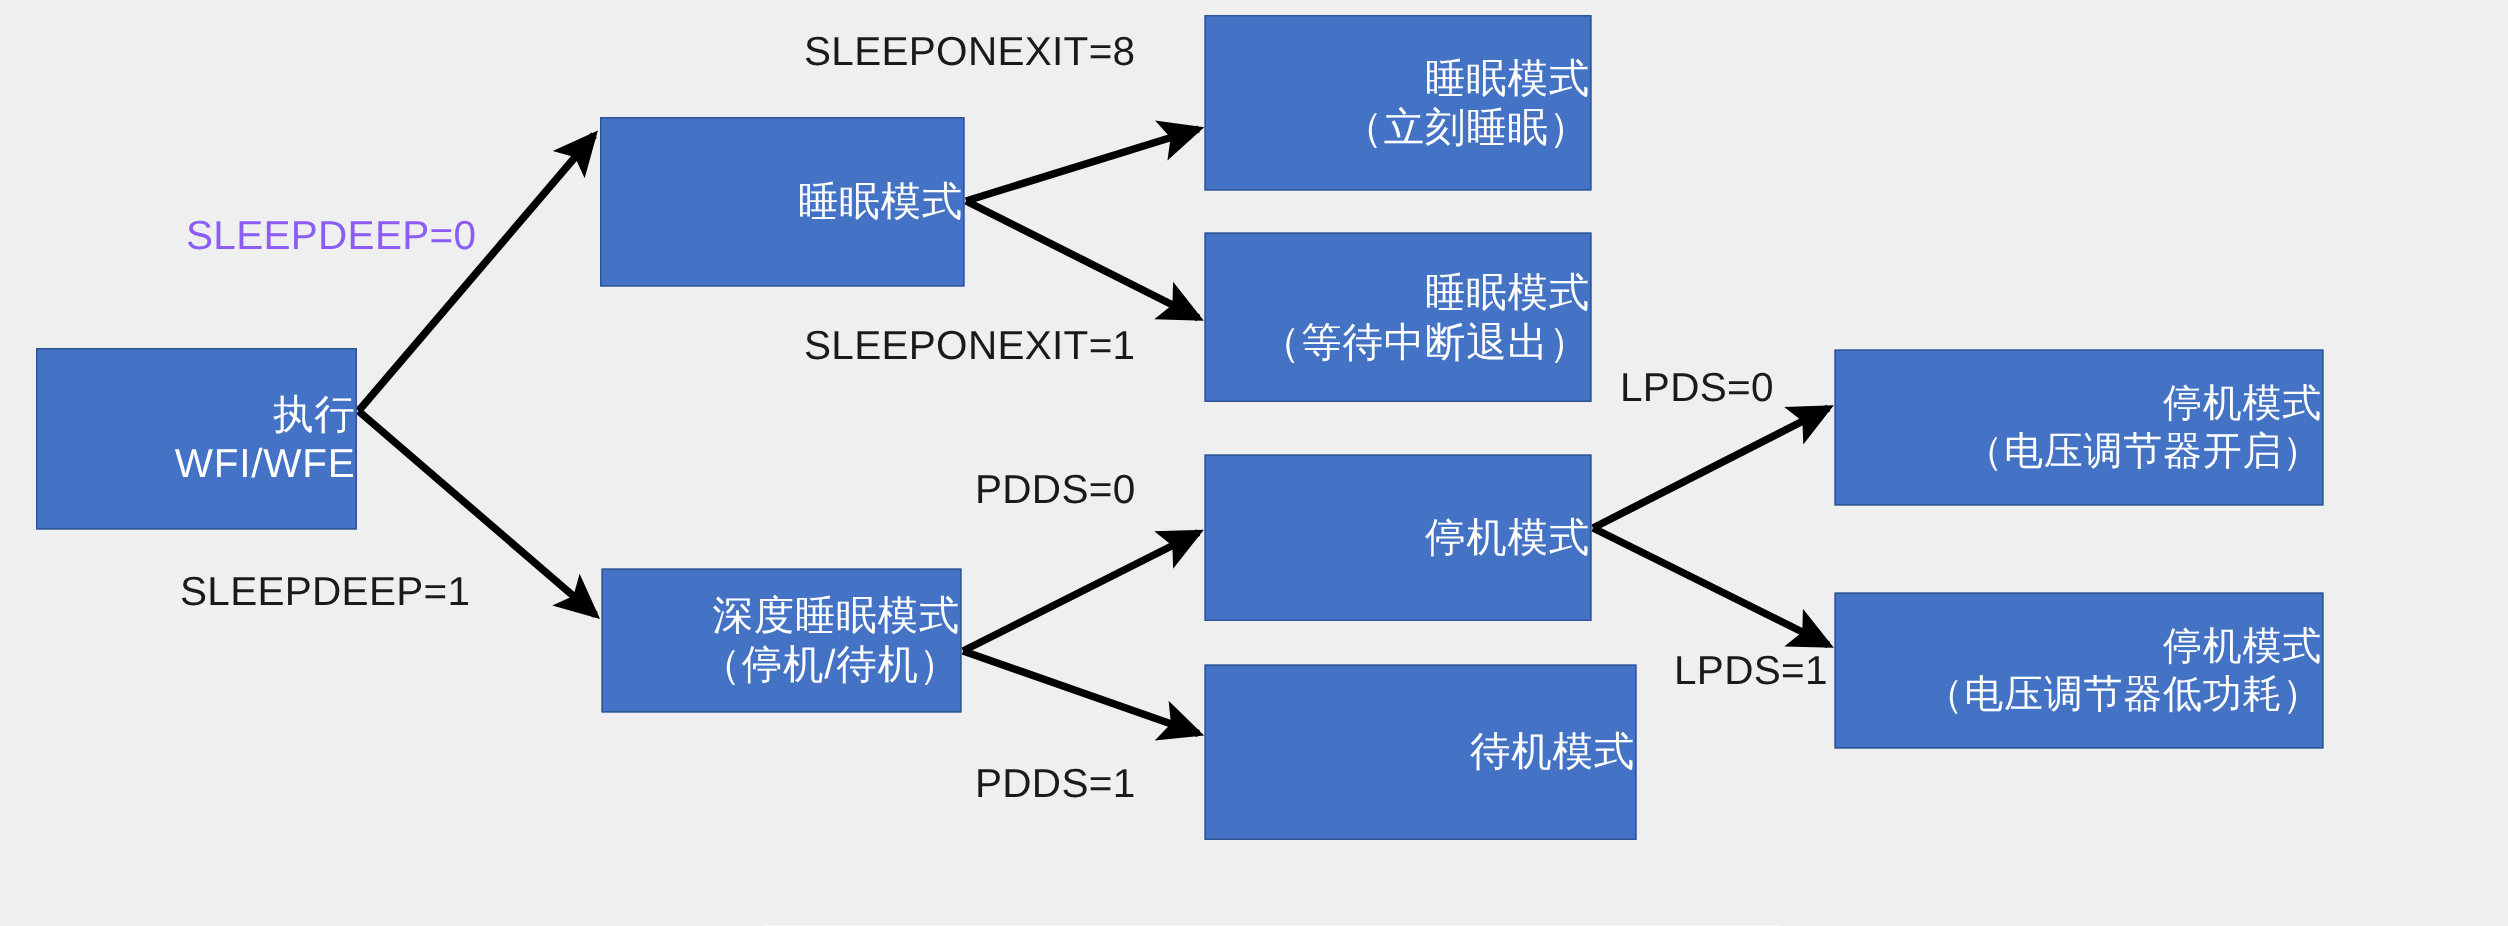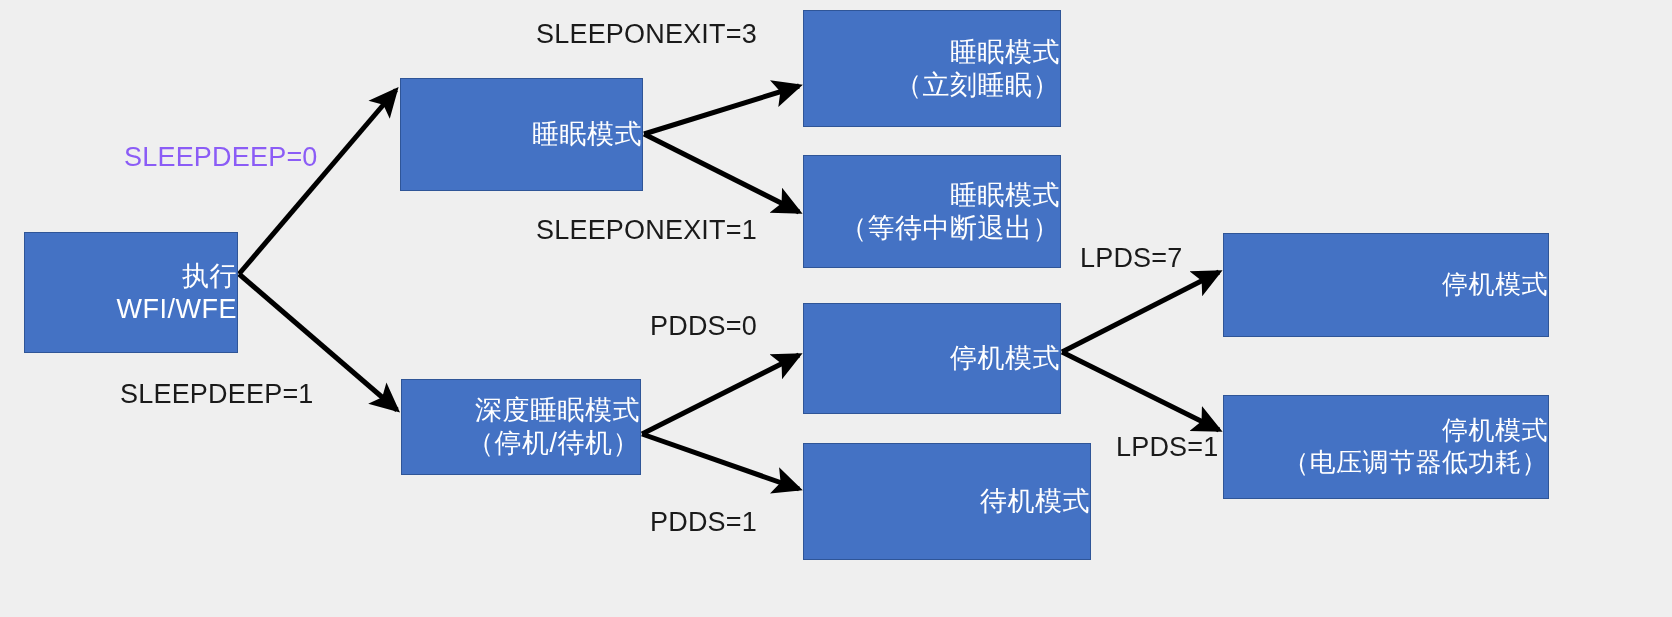--- a/index.html
+++ b/index.html
@@ -92,30 +92,31 @@
         <span class="l2">（停机/待机）</span>
       </div>
       <div class="node" style="left: 803px; top: 303px; width: 258px; height: 111px; background: rgb(68, 114, 196); border-color: rgb(47, 85, 151); color: rgb(255, 255, 255);">
         <span>停机模式</span>
       </div>
       <div class="node" style="left: 803px; top: 443px; width: 288px; height: 117px; background: rgb(68, 114, 196); border-color: rgb(47, 85, 151); color: rgb(255, 255, 255);">
         <span>待机模式</span>
       </div>
       <div class="node small" style="left: 1223px; top: 233px; width: 326px; height: 104px; background: rgb(68, 114, 196); border-color: rgb(47, 85, 151); color: rgb(255, 255, 255);">
         <span>停机模式</span>
+        <span class="l2">（电压调节器开启）</span>
       </div>
       <div class="node small" style="left: 1223px; top: 395px; width: 326px; height: 104px; background: rgb(68, 114, 196); border-color: rgb(47, 85, 151); color: rgb(255, 255, 255);">
         <span>停机模式</span>
         <span class="l2">（电压调节器低功耗）</span>
       </div>
     </div>
   <div id="label-layer">
       <div class="edge-label" style="left: 124px; top: 142px; color: #8b5cf6;">SLEEPDEEP=0</div>
       <div class="edge-label" style="left: 120px; top: 379px; color: rgb(26, 26, 26);">SLEEPDEEP=1</div>
-      <div class="edge-label" style="left: 536px; top: 19px; color: rgb(26, 26, 26);">SLEEPONEXIT=3</div>
+      <div class="edge-label" style="left: 536px; top: 19px; color: rgb(26, 26, 26);">SLEEPONEXIT=8</div>
       <div class="edge-label" style="left: 536px; top: 215px; color: rgb(26, 26, 26);">SLEEPONEXIT=1</div>
       <div class="edge-label" style="left: 650px; top: 311px; color: rgb(26, 26, 26);">PDDS=0</div>
       <div class="edge-label" style="left: 650px; top: 507px; color: rgb(26, 26, 26);">PDDS=1</div>
-      <div class="edge-label" style="left: 1080px; top: 243px; color: rgb(26, 26, 26);">LPDS=7</div>
+      <div class="edge-label" style="left: 1080px; top: 243px; color: rgb(26, 26, 26);">LPDS=0</div>
       <div class="edge-label" style="left: 1080px; top: 432px; color: rgb(26, 26, 26); margin-left: 36px;">LPDS=1</div>
     </div>
 
 </div>
 
 </body></html>

